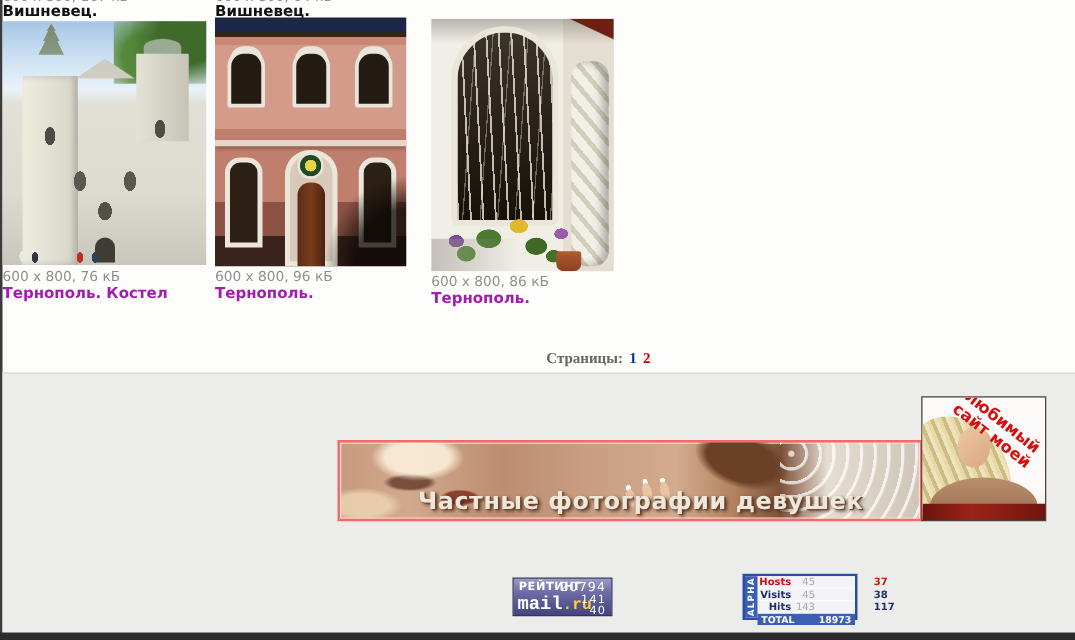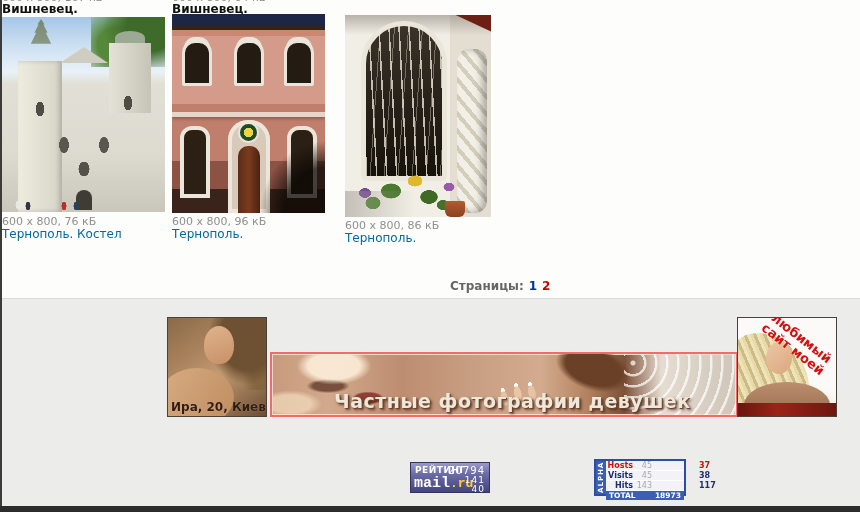--- a/index.html
+++ b/index.html
@@ -12,21 +12,21 @@
   #left-edge { left:0; top:0; width:2px; height:512px; background:#3b3b3b; }
   #lower-section { left:2px; top:298px; width:858px; height:208px; background:#ececea; border-top:1px solid #d9d9d6; }
   #bottom-bar { left:0; top:506px; width:860px; height:6px; background:#2c2c2c; }
 
   
   .cell { position:absolute; top:0; height:245px; }
   .clip-top { position:absolute; top:0; left:0; right:0; height:3px; overflow:hidden; }
   .clip-top span { display:block; margin-top:-9px; font-size:11px; color:#8f8f8f; white-space:nowrap; }
   .prev-title { position:absolute; top:2px; left:0; font-size:12px; font-weight:bold; color:#111; white-space:nowrap; }
   .size-line { position:absolute; left:0; font-size:11px; color:#8f8f8f; white-space:nowrap; }
-  .title-line { position:absolute; left:0; font-size:12px; font-weight:normal; color:#0369a1; white-space:nowrap; }
+  .title-line { position:absolute; left:0; font-size:12px; font-weight:bold; color:#a21caf; white-space:nowrap; }
   .thumb { position:absolute; left:0; display:block; overflow:hidden; cursor:pointer; }
   .thumb > div { position:absolute; }
 
   
   .t1 { background:linear-gradient(180deg,#a6c6e6 0%,#cfe2f3 16%,#e9f1f8 28%,#e2e0d6 34%,#dddbd0 70%,#c9c7bc 100%); }
   .t1-tree { top:-8px; right:-12px; width:86px; height:58px;
     background:radial-gradient(circle at 70% 30%, #3f6b2a 0 34%, rgba(63,107,42,0) 66%),
                radial-gradient(circle at 28% 62%, #55883a 0 24%, transparent 60%); }
   .t1-spireL { left:24px; top:2px; width:30px; height:46px; background:linear-gradient(180deg,#77876f,#9aa895);
     clip-path:polygon(50% 0,62% 12%,58% 12%,72% 30%,66% 30%,84% 54%,16% 54%,34% 30%,28% 30%,42% 12%,38% 12%); }
@@ -73,21 +73,21 @@
     radial-gradient(9px 7px at 98px 24px,#9a5aaa 0 60%,transparent 62%),
     radial-gradient(12px 9px at 64px 18px,#e0b82e 0 60%,transparent 62%),
     radial-gradient(16px 12px at 40px 28px,#4a7a2e 0 60%,transparent 64%),
     radial-gradient(14px 11px at 78px 34px,#3e6a26 0 60%,transparent 64%),
     radial-gradient(12px 10px at 22px 40px,#558a38 0 60%,transparent 64%),
     radial-gradient(10px 8px at 92px 42px,#47702a 0 60%,transparent 64%); }
   .t3-pot { right:26px; bottom:0; width:20px; height:16px; background:linear-gradient(180deg,#b05c30,#8a4120); border-radius:2px 2px 6px 6px; }
   .t3-sillshade { left:0; bottom:0; width:70px; height:26px; background:linear-gradient(90deg, rgba(150,145,135,.5), transparent); }
 
   
-  #pagination { top:279px; left:450px; font-size:12px; font-weight:bold; color:#666; }
+  #pagination { top:279px; left:437px; font-size:12px; font-weight:bold; color:#666;font-family:Liberation Serif, serif; }
   #pagination .pg1 { color:#003399; margin-left:5px; }
   #pagination .pg2 { color:#cc0000; margin-left:5px; cursor:pointer; }
 
   
   #banner-left { left:167px; top:317px; width:100px; height:100px; border:1px solid #4a4236; overflow:hidden;
     background:linear-gradient(145deg,#8a6a48 0%,#a8815c 30%,#c09a72 55%,#6d4e34 100%); cursor:pointer; }
   .lb-hair { top:-4px; left:20px; right:-8px; height:76px; background:
     radial-gradient(56px 66px at 68% 32%, #6e5132 0 48%, transparent 70%),
     radial-gradient(40px 84px at 96% 60%, #84653e 0 48%, transparent 74%); }
   .lb-face { left:36px; top:8px; width:30px; height:38px; border-radius:50% 50% 46% 46%; background:linear-gradient(160deg,#e0b48c,#c69068); }
@@ -221,26 +221,20 @@
       <div class="t3-sillshade"></div>
     </a>
     <div class="size-line" style="top:219px;text-align:right;">600 x 800, 86 кБ</div>
     <div class="title-line" style="top:231px;">Тернополь.</div>
   </div>
 
   <div id="pagination" class="abs">
     <span>Страницы:</span><span class="pg1">1</span><span class="pg2">2</span>
   </div>
 
-  <a id="banner-left" class="abs">
-    <div class="abs lb-hair"></div>
-    <div class="abs lb-face"></div>
-    <div class="abs lb-body"></div>
-    <div class="abs lb-caption">Ира, 20, Киев</div>
-  </a>
 
   <a id="banner-center" class="abs">
     <div class="abs cb-face"></div>
     <div class="abs cb-hand"></div>
     <div class="abs cb-fingers"></div>
     <div class="abs cb-lace"></div>
     <div class="abs cb-text">Частные фотографии девушек</div>
   </a>
 
   <a id="banner-right" class="abs">

